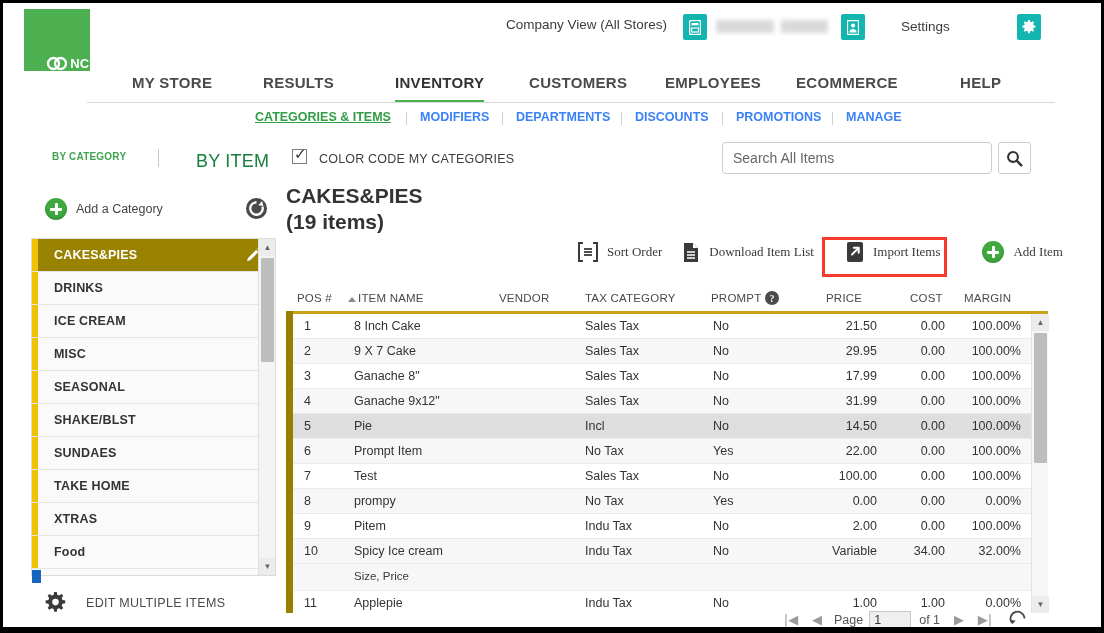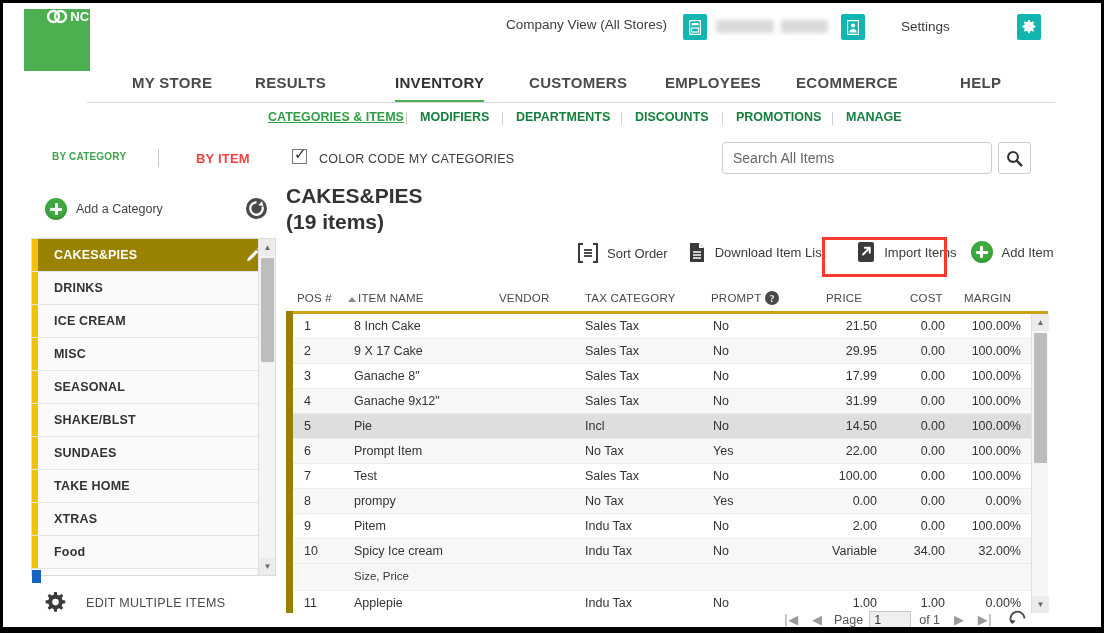--- a/index.html
+++ b/index.html
@@ -25,21 +25,21 @@
     left: 0; top: 0;
     width: 1098px;
     height: 62px;
   }
   #ncr-logo {
     position: absolute;
     left: 21px; top: 6px;
     width: 66px; height: 62px;
     background: #4CAF50;
     display: flex;
-    align-items: flex-start;
+    align-items: flex-end;
     justify-content: center;
     padding-left: 31px;
   }
   #ncr-logo .lg-wrap {
     display: flex; align-items: center; gap: 2px;
   }
   #ncr-logo .rings { display:block; }
   #ncr-logo .ncr-txt {
     color: #fff;
     font-size: 13px;
@@ -113,21 +113,21 @@
   #subnav {
     position: absolute;
     left: 0; top: 104px;
     width: 1098px; height: 26px;
   }
   #subnav .subitem {
     position: absolute;
     top: 3px;
     font-size: 12.5px;
     font-weight: bold;
-    color: #15803d;
+    color: #3b82f6;
     white-space: nowrap;
   }
   #subnav .subitem.active {
     color: #2F9E44;
     text-decoration: underline;
   }
   #subnav .sep {
     position: absolute;
     top: 5px;
     width: 1px; height: 13px;
@@ -139,21 +139,21 @@
     position: absolute; left: 49px; top: 148px;
     font-size: 10px; font-weight: bold; color: #3FA34D;
     letter-spacing: .2px;
   }
   #filter-divider {
     position: absolute; left: 155px; top: 146px;
     width: 1px; height: 18px; background: #c9c9c9;
   }
   #by-item {
     position: absolute; left: 193px; top: 148px;
-    font-size: 13px; font-weight: bold; color: #ef4444;
+    font-size: 18px; font-weight: normal; color: #15803d;
     letter-spacing: .2px;
   }
   #colorcode-check {
     position: absolute; left: 289px; top: 146px;
     width: 15px; height: 15px;
     border: 1px solid #7a7a7a; background: #fff;
   }
   #colorcode-check .tick {
     position: absolute; left: 1px; top: -3px;
     font-size: 15px; color: #2e2e2e; line-height: 15px;
@@ -279,21 +279,21 @@
   
   #page-title {
     position: absolute; left: 283px; top: 180px;
     font-size: 21px; font-weight: bold; color: #333;
     line-height: 26px;
   }
   #page-title .sub { display: block; }
 
   #toolbar {
     position: absolute; left: 575px; top: 238px;
-    display: flex; align-items: flex-end;
+    display: flex; align-items: center; font-family: Liberation Serif, serif;
   }
   .tb-item {
     display: flex; align-items: center; gap: 9px;
     margin-right: 20px; cursor: pointer;
   }
   .tb-item .tl {
     font-size: 13px; color: #3a3a3a;
   }
   #import-highlight {
     position: absolute;
@@ -458,31 +458,31 @@
     <div id="gear-icon-btn" class="teal-btn">
       <svg width="14" height="14" viewBox="0 0 16 16">
         <path fill="#fff" d="M8 5.1A2.9 2.9 0 1 0 8 10.9 2.9 2.9 0 1 0 8 5.1zM8 7a1 1 0 1 1 0 2 1 1 0 0 1 0-2z"></path>
         <path fill="#fff" d="M7 0h2l.3 2.1 1.5.6L12.5 1.5l1.4 1.4-1.2 1.7.6 1.5L15.4 6.5v2l-2.1.4-.6 1.5 1.2 1.7-1.4 1.4-1.7-1.2-1.5.6L9 15h-2l-.4-2.1-1.5-.6-1.7 1.2-1.4-1.4 1.2-1.7-.6-1.5L.5 8.5v-2l2.1-.4.6-1.5L2 2.9l1.4-1.4 1.7 1.2 1.5-.6z"></path>
       </svg>
     </div>
   </div>
 
   <div id="mainnav">
     <div class="navitem" style="left:129px">MY STORE</div>
-    <div class="navitem" style="left:252px">RESULTS</div>
+    <div class="navitem" style="left:260px">RESULTS</div>
     <div class="navitem active" style="left:392px">INVENTORY</div>
     <div class="navitem" style="left:526px">CUSTOMERS</div>
     <div class="navitem" style="left:662px">EMPLOYEES</div>
     <div class="navitem" style="left:793px">ECOMMERCE</div>
     <div class="navitem" style="left:957px">HELP</div>
   </div>
   <div id="navrule"></div>
 
   <div id="subnav">
-    <div class="subitem active" style="left:265px">CATEGORIES &amp; ITEMS</div>
+    <div class="subitem active" style="left:252px">CATEGORIES &amp; ITEMS</div>
     <div class="sep" style="left:403px"></div>
     <div class="subitem" style="left:417px">MODIFIERS</div>
     <div class="sep" style="left:499px"></div>
     <div class="subitem" style="left:513px">DEPARTMENTS</div>
     <div class="sep" style="left:618px"></div>
     <div class="subitem" style="left:632px">DISCOUNTS</div>
     <div class="sep" style="left:719px"></div>
     <div class="subitem" style="left:733px">PROMOTIONS</div>
     <div class="sep" style="left:829px"></div>
     <div class="subitem" style="left:843px">MANAGE</div>
@@ -606,21 +606,21 @@
       <svg width="18" height="21" viewBox="0 0 18 21">
         <path d="M2 1h9l5 5v14H2z" fill="#3a3a3a"></path>
         <path d="M11 1v5h5" fill="#fff"></path>
         <line x1="5" y1="10" x2="13" y2="10" stroke="#fff" stroke-width="1.5"></line>
         <line x1="5" y1="13" x2="13" y2="13" stroke="#fff" stroke-width="1.5"></line>
         <line x1="5" y1="16" x2="13" y2="16" stroke="#fff" stroke-width="1.5"></line>
       </svg>
       <span class="tl">Download Item List</span>
     </div>
 
-    <div class="tb-item" style="margin-right:14px;margin-left:12px">
+    <div class="tb-item" style="margin-right:42px;margin-left:12px">
       <svg width="18" height="22" viewBox="0 0 18 22">
         <rect x="1" y="1" width="16" height="20" rx="2" fill="#3a3a3a"></rect>
         <path d="M6 13.5L12 7.5" stroke="#fff" stroke-width="2" stroke-linecap="round"></path>
         <path d="M7.8 6.8H12.7V11.7" fill="none" stroke="#fff" stroke-width="2" stroke-linecap="round" stroke-linejoin="round"></path>
       </svg>
       <span class="tl">Import Items</span>
     </div>
 
     <div class="tb-item">
       <span class="plus-circle"></span>
@@ -656,21 +656,21 @@
         <span class="cell c-vend"></span>
         <span class="cell c-tax">Sales Tax</span>
         <span class="cell c-prompt">No</span>
         <span class="cell c-price">21.50</span>
         <span class="cell c-cost">0.00</span>
         <span class="cell c-marg">100.00%</span>
       </div>
 
       <div class="trow alt">
         <span class="cell c-pos">2</span>
-        <span class="cell c-name">9 X 17 Cake</span>
+        <span class="cell c-name">9 X 7 Cake</span>
         <span class="cell c-vend"></span>
         <span class="cell c-tax">Sales Tax</span>
         <span class="cell c-prompt">No</span>
         <span class="cell c-price">29.95</span>
         <span class="cell c-cost">0.00</span>
         <span class="cell c-marg">100.00%</span>
       </div>
 
       <div class="trow">
         <span class="cell c-pos">3</span>

